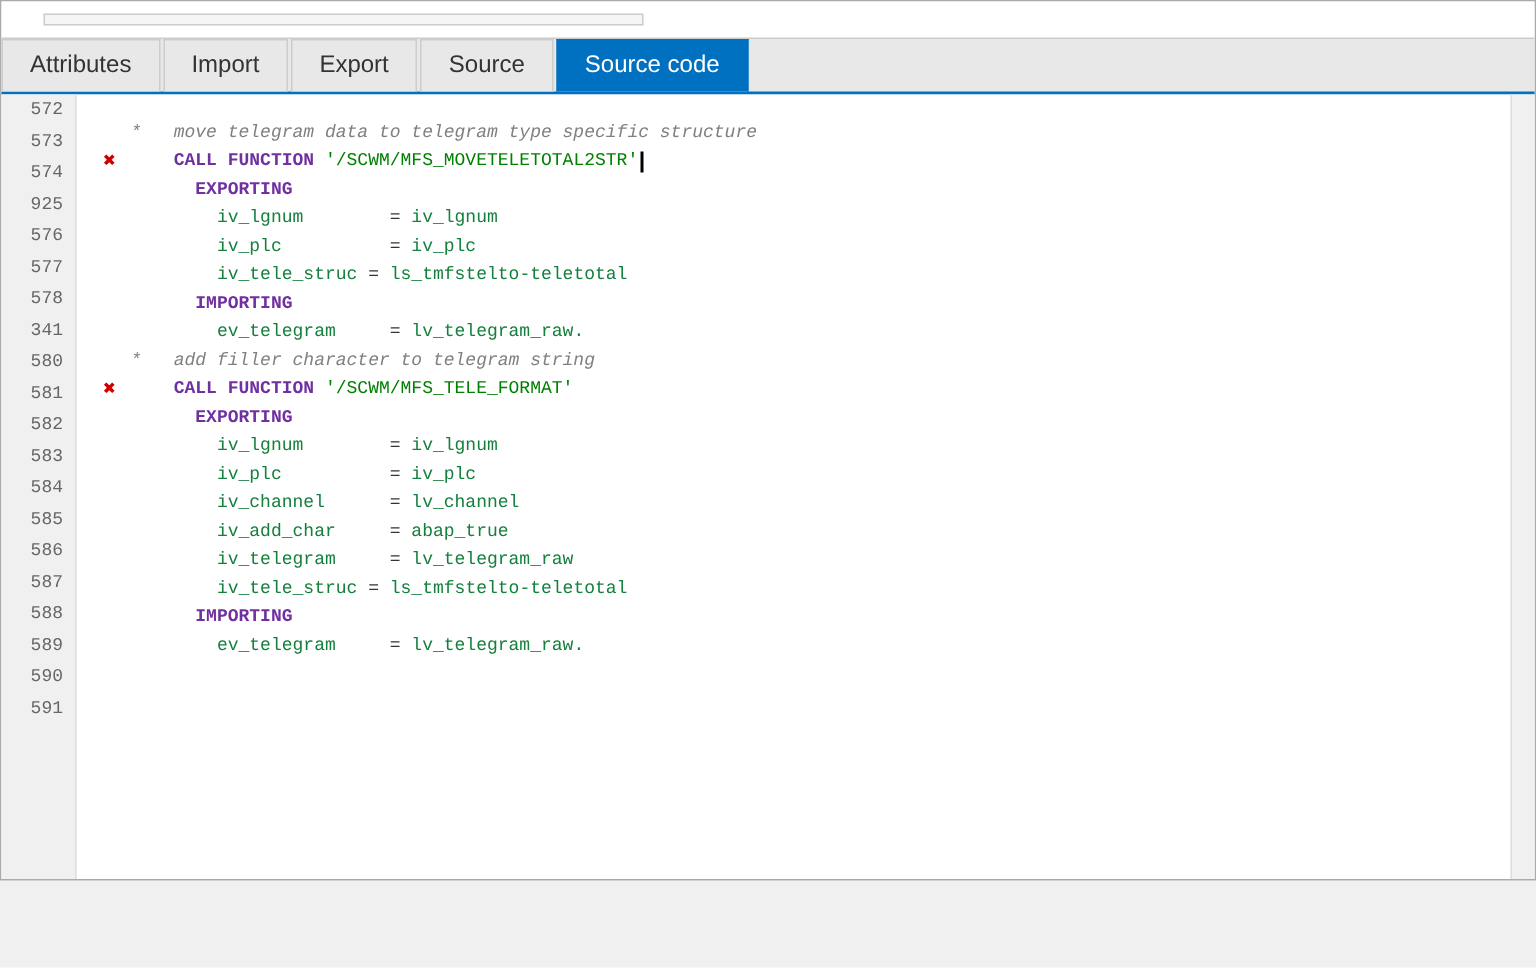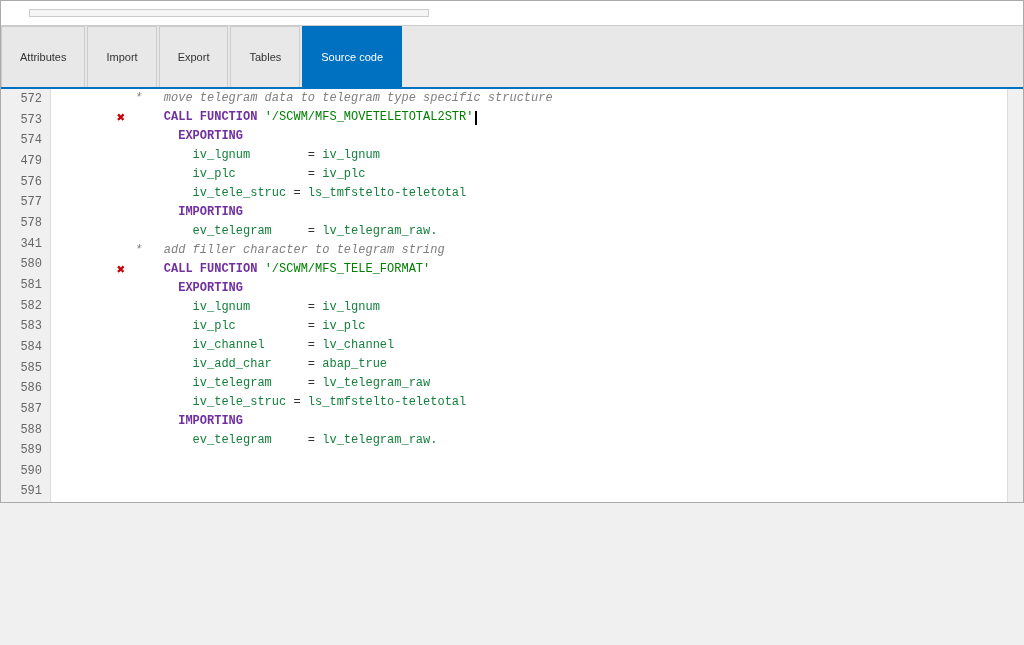--- a/index.html
+++ b/index.html
@@ -45,42 +45,41 @@
       margin-left: auto;
     }
 
     
     .tabs {
       display: flex;
       background: #e8e8e8;
       border-bottom: 2px solid #0070c0;
     }
     .tab {
-      padding: 24px 18px;
-      font-size: 11px;
+      padding: 8px 18px;
+      font-size: 16px;
       color: #333;
       cursor: pointer;
       border: 1px solid #ccc;
       border-bottom: none;
       background: #e8e8e8;
       margin-right: 2px;
     }
     .tab.active {
       background: #0070c0;
       color: #fff;
       border-color: #0070c0;
     }
 
     
     .code-container {
       display: flex;
       background: #fff;
-      height: 413px;
+      height: 523px;
       overflow: hidden;
-      gap: 48px;
     }
 
     .line-numbers {
       background: #f0f0f0;
       border-right: 1px solid #ddd;
       min-width: 50px;
       padding: 0;
       display: flex;
       flex-direction: column;
     }
@@ -90,21 +89,21 @@
       font-size: 12px;
       color: #666;
       text-align: right;
       padding: 1px 8px 1px 4px;
       line-height: 19px;
       min-height: 19px;
     }
 
     .code-lines {
       flex: 1;
-      padding: 0 8px;
+      padding: 16px 8px;
       overflow-x: auto;
       position: relative;
     }
 
     .code-line {
       display: flex;
       align-items: center;
       line-height: 19px;
       min-height: 19px;
       font-family: 'Courier New', monospace;
@@ -158,30 +157,30 @@
   <div class="header">
     <span class="header-label"></span>
     <div class="header-value"></div>
     <span class="header-status"></span>
   </div>
 
   <div class="tabs">
   <div class="tab">Attributes</div>
       <div class="tab">Import</div>
       <div class="tab">Export</div>
-      <div class="tab">Tables</div>
+      <div class="tab">Source</div>
       <div class="tab active">Source code</div>
     </div>
 
   <div class="code-container">
     <div class="line-numbers">
     <div class="line-number">572</div>
         <div class="line-number">573</div>
         <div class="line-number">574</div>
-        <div class="line-number">479</div>
+        <div class="line-number">925</div>
         <div class="line-number">576</div>
         <div class="line-number">577</div>
         <div class="line-number">578</div>
         <div class="line-number">341</div>
         <div class="line-number">580</div>
         <div class="line-number">581</div>
         <div class="line-number">582</div>
         <div class="line-number">583</div>
         <div class="line-number">584</div>
         <div class="line-number">585</div>

